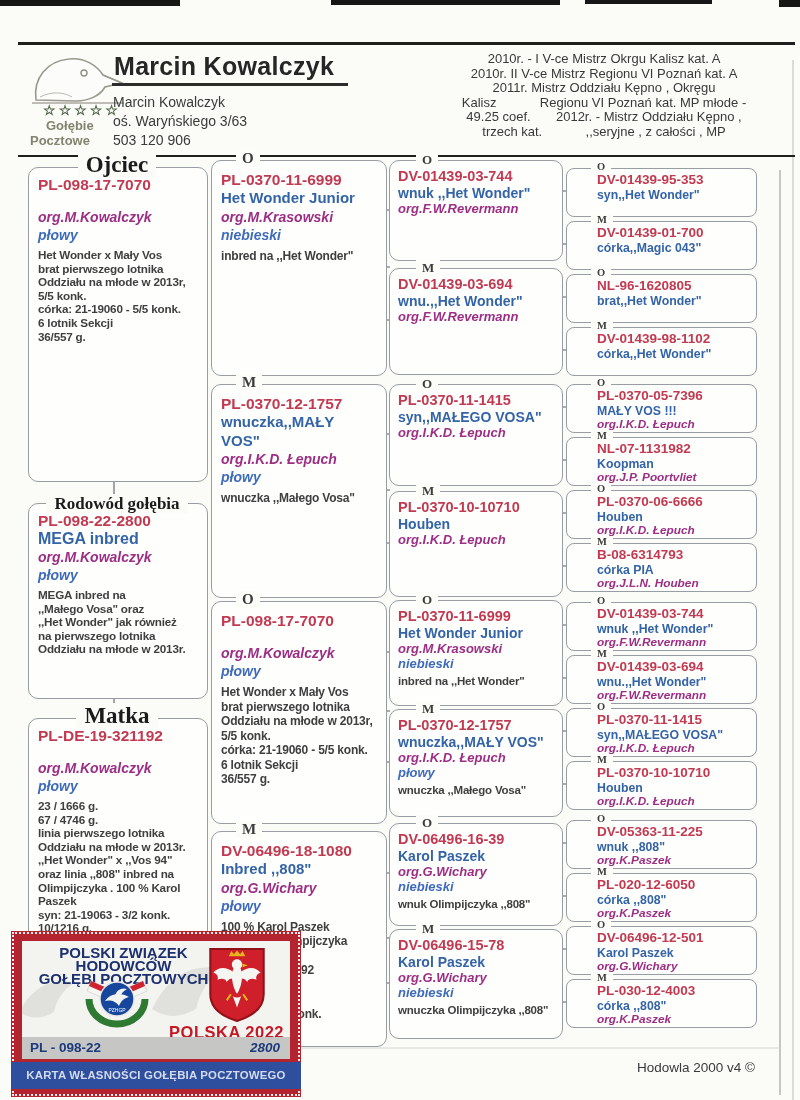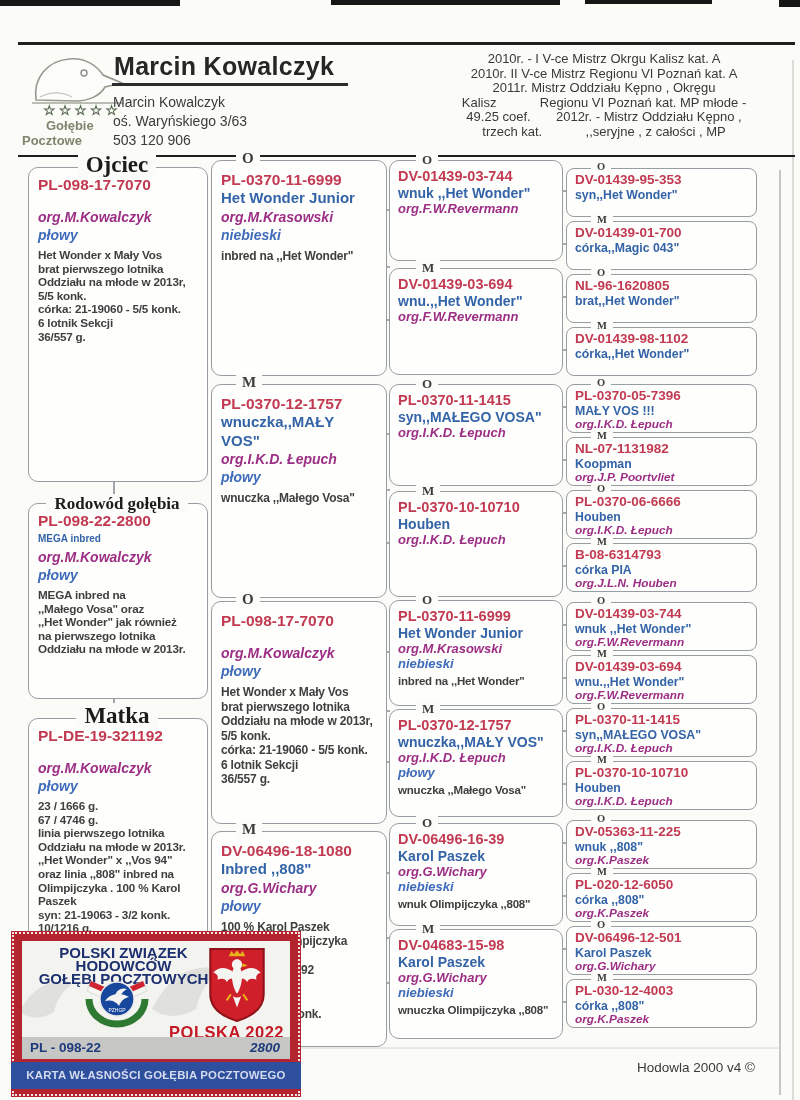--- a/index.html
+++ b/index.html
@@ -33,21 +33,21 @@
   .inner{position:relative;}
   .ring{font-weight:bold;color:#c23a52;}
   .bname{font-weight:bold;color:#3464a8;}
   .org{font-weight:bold;font-style:italic;color:#9c2e85;}
   .pcolor{font-style:italic;font-weight:600;color:#3e6bba;}
   .desc{font-weight:bold;color:#3f3f3f;white-space:pre-wrap;letter-spacing:-0.2px;}
 
   .c1{left:28px;width:178px;}
   .c1 .inner{padding:7px 9px;}
   .c1 .ring{font-size:15.5px;line-height:19px;}
-  .c1 .bname{font-size:10px;line-height:18px;}
+  .c1 .bname{font-size:16px;line-height:18px;}
   .c1 .org{font-size:14px;line-height:18px;}
   .c1 .pcolor{font-size:14px;line-height:18px;}
   .c1 .desc{font-size:11.7px;line-height:13.6px;margin-top:4px;}
 
   .c2{left:211px;width:174px;}
   .c2 .inner{padding:9px;}
   .c2 .ring{font-size:15.5px;line-height:19px;}
   .c2 .bname{font-size:15px;line-height:18.5px;}
   .c2 .org{font-size:14px;line-height:18px;}
   .c2 .pcolor{font-size:14px;line-height:18px;}
@@ -57,21 +57,21 @@
   .c3 .tag{font-size:13px;top:-9px;left:26px;}
   .c3 .inner{padding:6px 8px;}
   .c3 .ring{font-size:14.5px;line-height:18px;}
   .c3 .bname{font-size:14px;line-height:16px;}
   .c3 .org{font-size:13px;line-height:15px;}
   .c3 .pcolor{font-size:13px;line-height:15px;}
   .c3 .desc{font-size:11.5px;line-height:14px;margin-top:3px;}
 
   .c4{left:566px;width:189px;height:47px;border-radius:8px;}
   .c4 .tag{font-size:10.5px;top:-8px;left:24px;}
-  .c4 .inner{padding:3px 8px;}
+  .c4 .inner{padding:3px 8px;margin-left:22px;}
   .c4 .ring{font-size:13.5px;line-height:15.5px;}
   .c4 .bname{font-size:12.3px;line-height:14px;}
   .c4 .org{font-size:11.8px;line-height:13.5px;}
 
   .gapring .ring{margin-bottom:14px;}
 
   .footer{position:absolute;right:45px;top:1060px;font-size:13.5px;color:#3a3a3a;}
 
   
   .card{position:absolute;left:11px;top:931px;width:290px;height:166px;background:#b3242e;z-index:5;
@@ -103,21 +103,21 @@
 
   <svg style="position:absolute;left:30px;top:54px;" width="100" height="50" viewBox="0 0 100 50">
     <path d="M6 46 C3 24 17 7 39 5 C55 3 67 12 73 21 L92 29 L75 33 C70 42 58 47 46 47 Z" fill="#fcfcfa" stroke="#99998f" stroke-width="1.6"></path>
     <path d="M73 21 L92 29" stroke="#99998f" stroke-width="1.2" fill="none"></path>
     <circle cx="54" cy="19" r="3" fill="none" stroke="#8e8e86" stroke-width="1.4"></circle>
     <path d="M10 43 C22 37 33 38 42 43" stroke="#b9b9b0" stroke-width="1" fill="none"></path>
     <path d="M2 49 H94" stroke="#a8a8a0" stroke-width="1.4"></path>
   </svg>
   <div class="brand-stars">☆☆☆☆☆</div>
   <div class="brand-t" style="left:46px;top:118px;">Gołębie</div>
-  <div class="brand-t" style="left:22px;top:133px;">Pocztowe</div>
+  <div class="brand-t" style="left:30px;top:133px;">Pocztowe</div>
 
   <div class="owner-name">Marcin Kowalczyk</div>
   <div class="addr">
     <div>Marcin Kowalczyk</div>
     <div>oś. Waryńskiego 3/63</div>
     <div>503 120 906</div>
   </div>
 
   <div class="achv">
     <div>2010r. - I V-ce Mistrz Okrgu Kalisz kat. A</div>
@@ -298,21 +298,21 @@
       <div class="ring">DV-06496-16-39</div>
       <div class="bname">Karol Paszek</div>
       <div class="org">org.G.Wichary</div>
       <div class="pcolor">niebieski</div>
       <div class="desc">wnuk Olimpijczyka ,,808"</div>
     </div>
   </div>
   <div class="pbox c3" style="top:929px;height:108px;">
     <span class="tag">M</span>
     <div class="inner">
-      <div class="ring">DV-04683-15-98</div>
+      <div class="ring">DV-06496-15-78</div>
       <div class="bname">Karol Paszek</div>
       <div class="org">org.G.Wichary</div>
       <div class="pcolor">niebieski</div>
       <div class="desc">wnuczka Olimpijczyka ,,808"</div>
     </div>
   </div>
 
   <div class="pbox c4" style="top:168px;">
     <span class="tag">O</span>
     <div class="inner">

